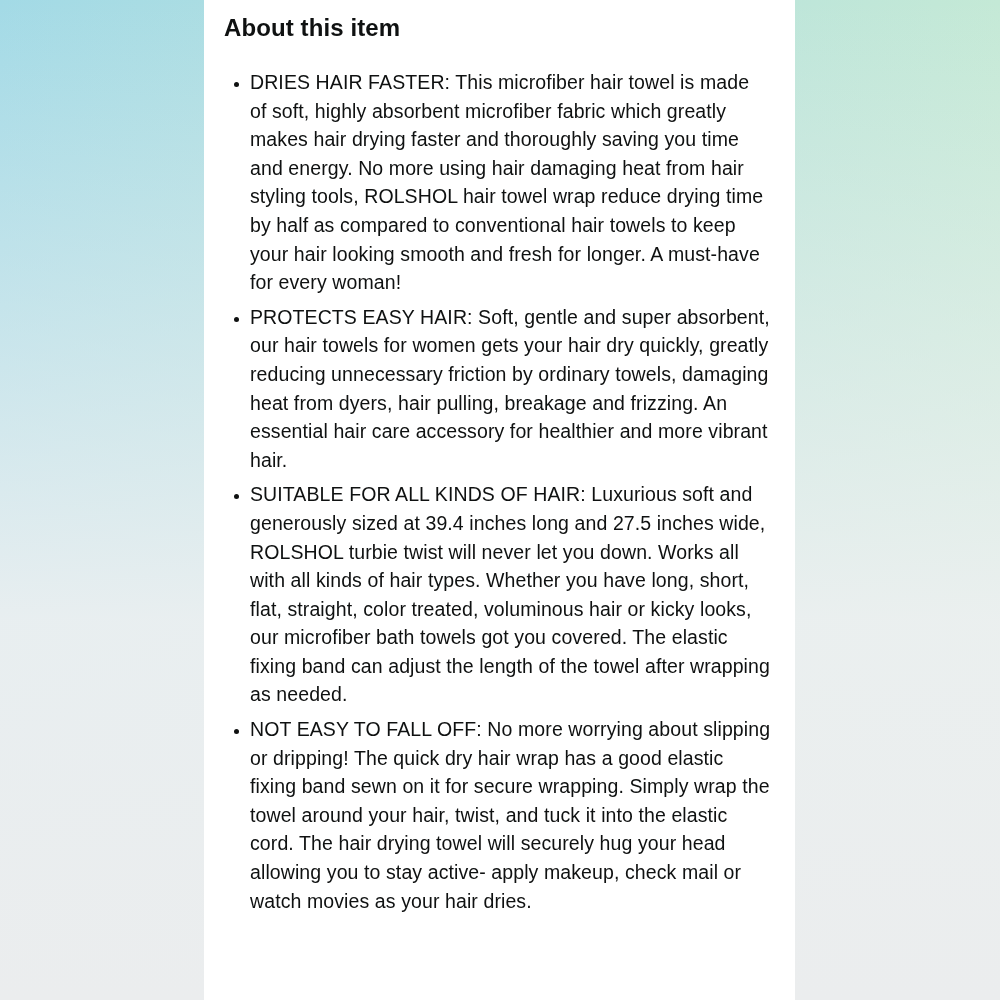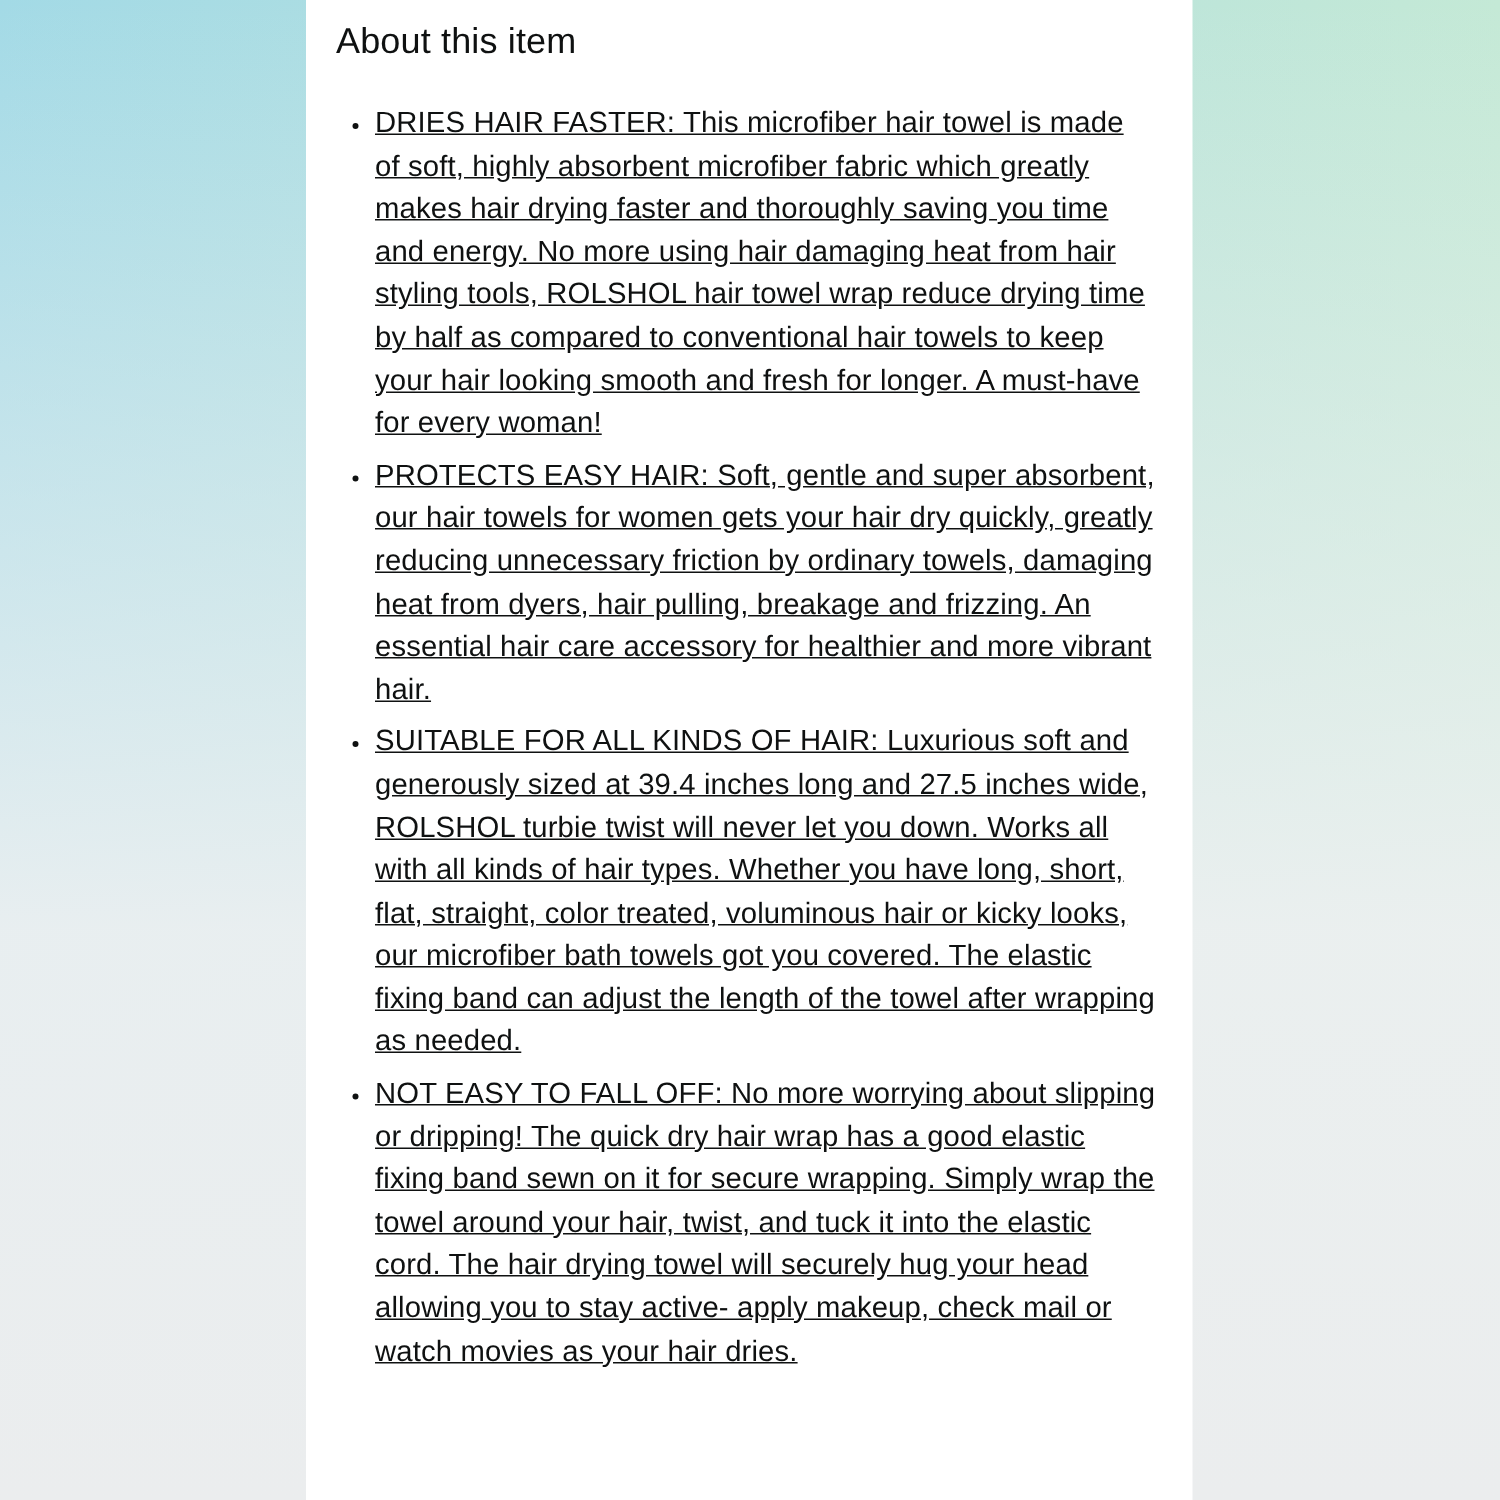--- a/index.html
+++ b/index.html
@@ -33,33 +33,32 @@
   }
 
   .content {
     padding: 12px 24px 0 20px;
     color: #0f1111;
   }
 
   .section-title {
     font-size: 24px;
     line-height: 32px;
-    font-weight: 400;
+    font-weight: 700;
     color: #0f1111;
     margin-bottom: 24px;
     letter-spacing: 0.1px;
   }
 
   ul.bullet-list {
     list-style: disc outside;
     padding-left: 26px;
     font-size: 19.5px;
     line-height: 28.6px;
     color: #0f1111;
-    text-decoration: underline;
   }
 
   ul.bullet-list li {
     margin-bottom: 6px;
     letter-spacing: 0.1px;
   }
 
   ul.bullet-list li::marker {
     font-size: 16px;
   }

